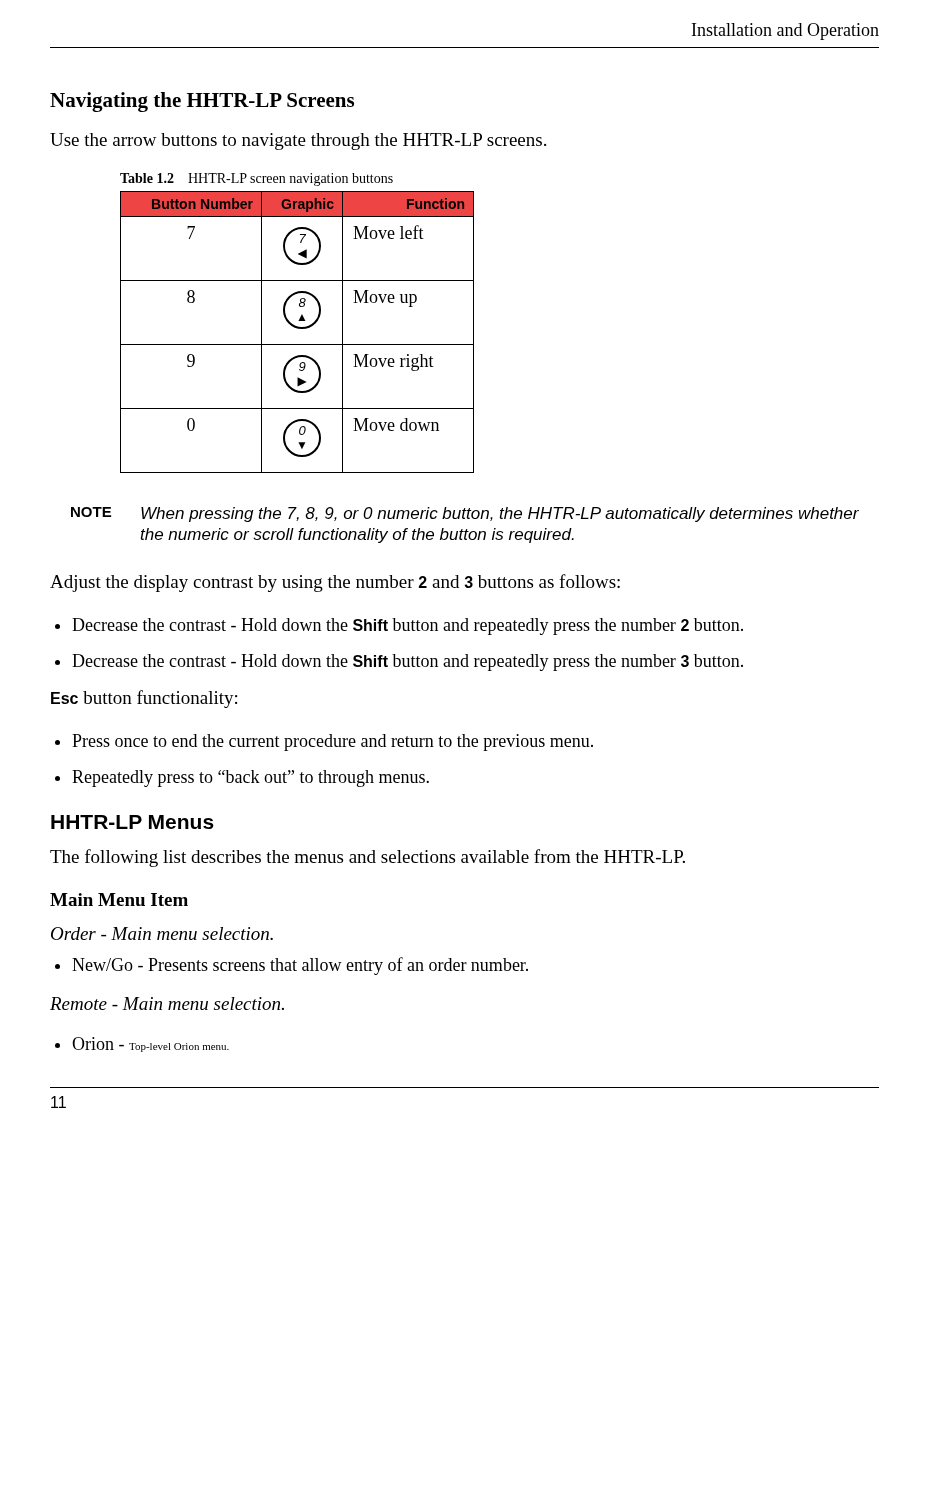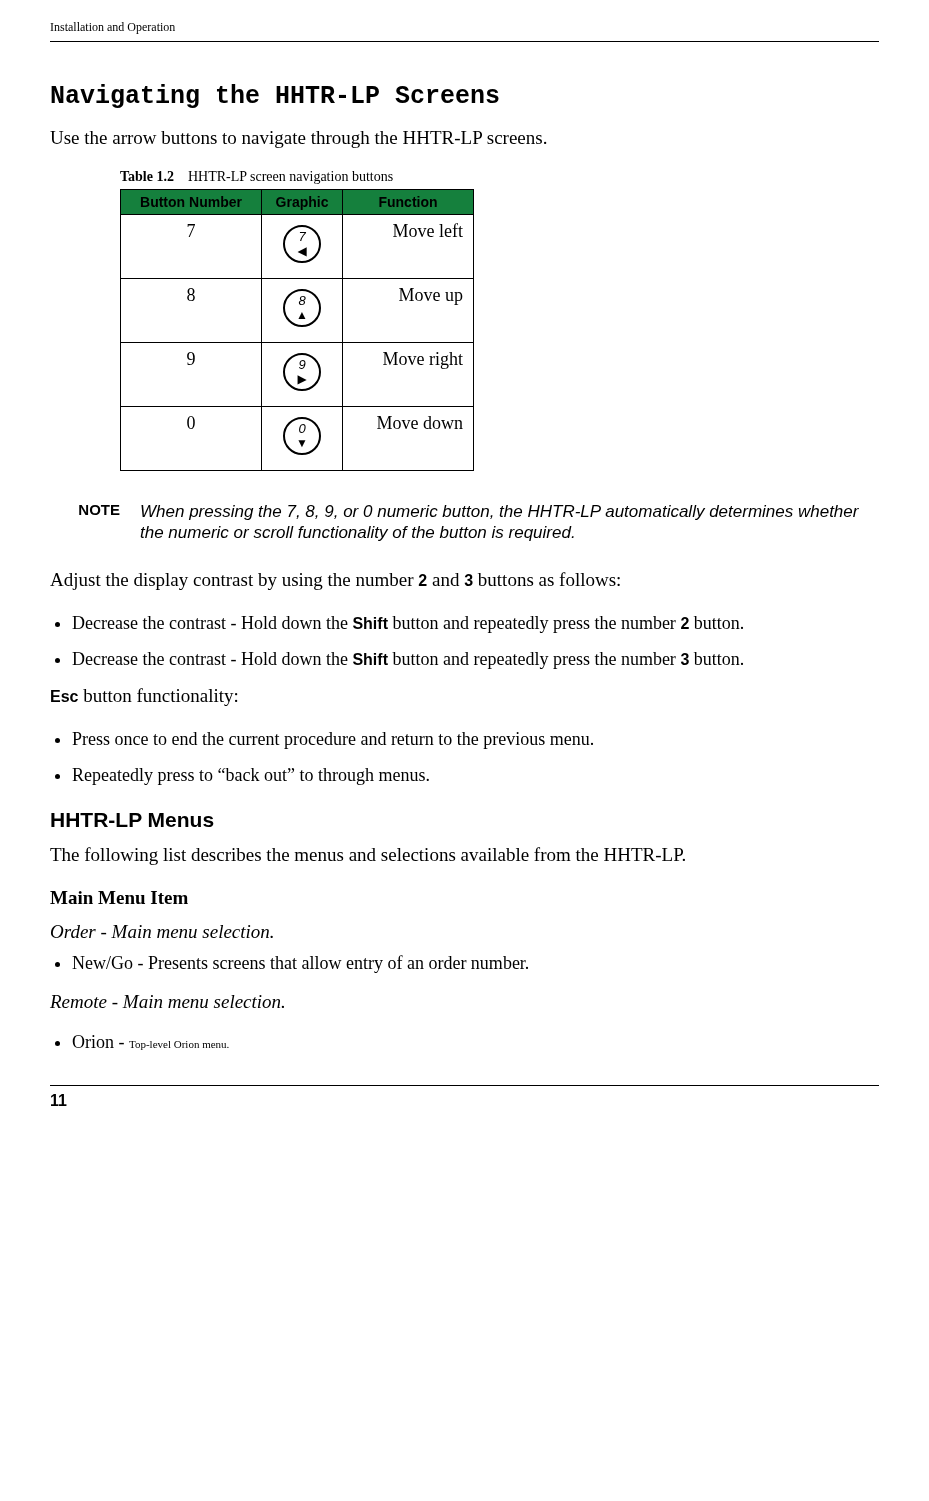--- a/index.html
+++ b/index.html
@@ -11,31 +11,32 @@
       background: #fff;
       width: 929px;
     }
     .page {
       padding: 20px 50px 20px 50px;
       box-sizing: border-box;
       min-height: 1501px;
       position: relative;
     }
     .header {
-      font-size: 12px;
+      text-align: right;
+      font-size: 18px;
       padding-bottom: 6px;
     }
     .hr {
       border-top: 1.5px solid #000;
       margin-bottom: 40px;
     }
     h1.section {
-      font-family: Liberation Mono, monospace;
-      font-weight: bold;
-      font-size: 25px;
+      font-family: Liberation Serif, serif;
+      font-weight: bold;
+      font-size: 21px;
       margin: 8px 0 14px 0;
     }
     .body-indent {
       margin-left: 70px;
     }
     .body-text {
       font-size: 19px;
       margin: 0 0 18px 0;
       line-height: 1.35;
     }
@@ -46,34 +47,33 @@
     .caption b {
       font-family: Liberation Serif, serif;
       font-weight: bold;
     }
     table.nav {
       border-collapse: collapse;
       margin-left: 70px;
       margin-bottom: 30px;
     }
     table.nav th {
-      background: #15803d;
+      background: #ef4444;
       font-family: Verdana, Arial, sans-serif;
       font-weight: bold;
       font-size: 14px;
       border: 1px solid #000;
-      padding: 4px 0;
-      text-align: center;
+      padding: 4px 8px;
+      text-align: right;
     }
     table.nav td {
       border: 1px solid #000;
       padding: 6px 10px;
       font-size: 18px;
       vertical-align: top;
-      text-align: right;
     }
     table.nav td.num {
       text-align: center;
       width: 120px;
     }
     table.nav td.graphic {
       text-align: center;
       width: 60px;
       padding: 10px;
     }
@@ -116,21 +116,20 @@
       font-family: Arial, Verdana, sans-serif;
       font-size: 17px;
       line-height: 1.25;
     }
     .note-block .note-label {
       font-family: Verdana, Arial, sans-serif;
       font-variant: small-caps;
       font-weight: bold;
       font-size: 15px;
       min-width: 50px;
-      text-align: right;
     }
     .note-block .note-text {
       font-style: italic;
     }
     ul.bullets {
       margin: 0 0 12px 0;
       padding-left: 22px;
     }
     ul.bullets li {
       margin-bottom: 12px;
@@ -175,21 +174,21 @@
       font-size: 14px;
       letter-spacing: 3px;
       font-family: "Times New Roman", serif;
     }
     .footer-text sup {
       font-size: 9px;
       letter-spacing: 0;
     }
     .page-num {
       font-family: Verdana, Arial, sans-serif;
-      font-weight: bold;
+      font-weight: normal;
       font-size: 16px;
     }
   </style>
 </head>
 <body>
 
 <div class="page">
 
   <div class="header">
     <span>Installation and Operation</span>

